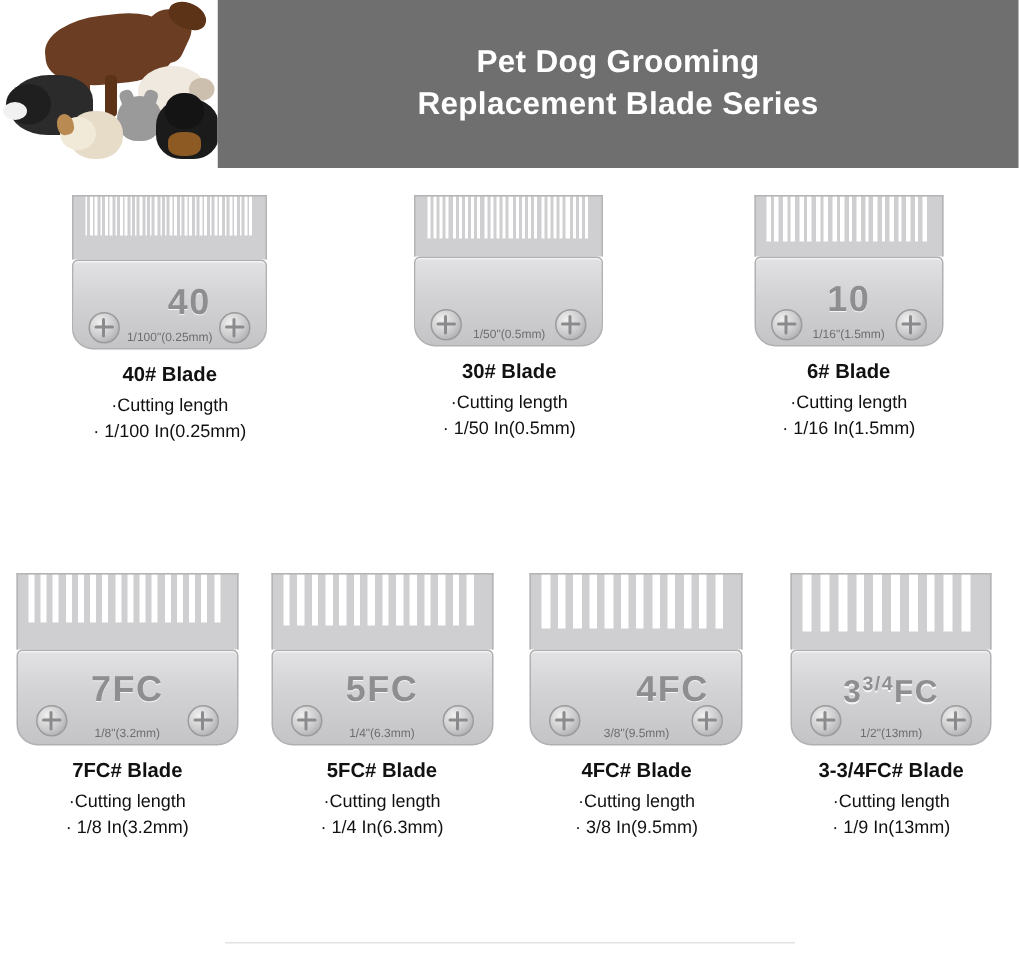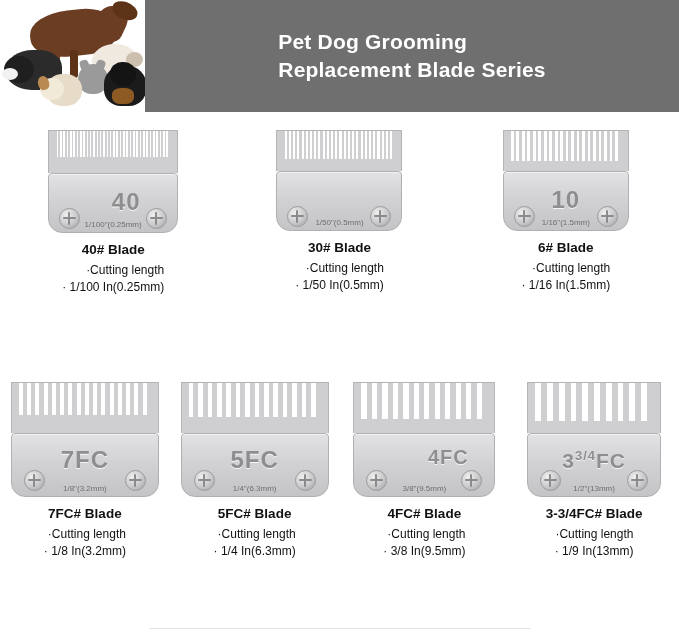--- a/index.html
+++ b/index.html
@@ -17,21 +17,21 @@
     display:flex;align-items:stretch;
   }
   .header-photo{
     width:145px;height:112px;flex:none;position:relative;overflow:hidden;
     background:#ffffff;
   }
   .header-band{
     flex:1;background:#6f6f6f;display:flex;align-items:center;justify-content:center;
   }
   .header-title{
-    color:#ffffff;font-size:21px;font-weight:bold;line-height:1.32;
+    color:#ffffff;text-align:center;font-size:21px;font-weight:bold;line-height:1.32;
     letter-spacing:.2px;
   }
   
   .an{position:absolute;border-radius:50%;}
   .horse-body{left:30px;top:10px;width:86px;height:46px;background:#6b3d22;border-radius:46% 40% 38% 44%;transform:rotate(-6deg);}
   .horse-neck{left:96px;top:6px;width:30px;height:34px;background:#6b3d22;border-radius:50% 40% 30% 55%;transform:rotate(25deg);}
   .horse-head{left:112px;top:2px;width:26px;height:17px;background:#5d3318;border-radius:45% 55% 40% 50%;transform:rotate(18deg);}
   .horse-leg1{left:52px;top:48px;width:8px;height:30px;background:#6b3d22;border-radius:3px;}
   .horse-leg2{left:70px;top:50px;width:8px;height:28px;background:#5d3318;border-radius:3px;}
   .horse-leg3{left:96px;top:48px;width:9px;height:30px;background:#6b3d22;border-radius:3px;}
@@ -92,21 +92,21 @@
   .screw:after{
     content:"";position:absolute;left:8px;top:3px;width:2px;height:13px;background:#8b8b8d;border-radius:1px;
   }
   .blade-spec{
     position:absolute;left:0;right:0;text-align:center;
     font-size:8px;color:#6e6e70;
   }
   .cap-name{
     margin-top:9px;font-size:13.5px;font-weight:bold;color:#111;text-align:center;
   }
-  .cap-lines{margin-top:5px;font-size:12px;line-height:1.45;color:#111;text-align:right;}
+  .cap-lines{margin-top:5px;font-size:12px;line-height:1.45;color:#111;text-align:center;}
   .cap-lines div{white-space:nowrap;}
   .divider{
     position:absolute;left:150px;top:628px;width:380px;height:1px;background:#e2e2e2;
   }
 </style>
 </head>
 <body>
 
 <div class="header">
   <div class="header-photo">
@@ -365,21 +365,21 @@
             <div class="tooth" style="width: 5.12195px; height: 36px; margin-right: 5.37805px;"></div>
             <div class="tooth" style="width: 5.12195px; height: 36px; margin-right: 5.37805px;"></div>
             <div class="tooth" style="width: 5.12195px; height: 36px; margin-right: 5.37805px;"></div>
             <div class="tooth" style="width: 5.12195px; height: 36px; margin-right: 5.37805px;"></div>
             <div class="tooth" style="width: 5.12195px; height: 36px; margin-right: 5.37805px;"></div>
             <div class="tooth" style="width: 5.12195px; height: 36px; margin-right: 5.37805px;"></div>
             <div class="tooth" style="width: 5.12195px; height: 36px; margin-right: 5.37805px;"></div>
           </div>
       </div>
       <div class="blade-base" id="base-5" style="width: 140px; height: 62px;">
-        <div class="blade-num" id="num-5" style="top: 12px; font-size: 20px; padding-left: 48px;">4FC</div>
+        <div class="blade-num" id="num-5" style="top: 12px; font-size: 24px; padding-left: 48px;">4FC</div>
         <div class="screw" id="screwL-5" style="left: 12px; top: 36px;"></div>
         <div class="screw" id="screwR-5" style="right: 12px; top: 36px;"></div>
         <div class="blade-spec" id="spec-5" style="bottom: 3px;">3/8"(9.5mm)</div>
       </div>
     </div>
     <div class="cap-name">4FC# Blade</div>
     <div class="cap-lines">
       <div>·Cutting length</div>
       <div>· 3/8 In(9.5mm)</div>
     </div>

